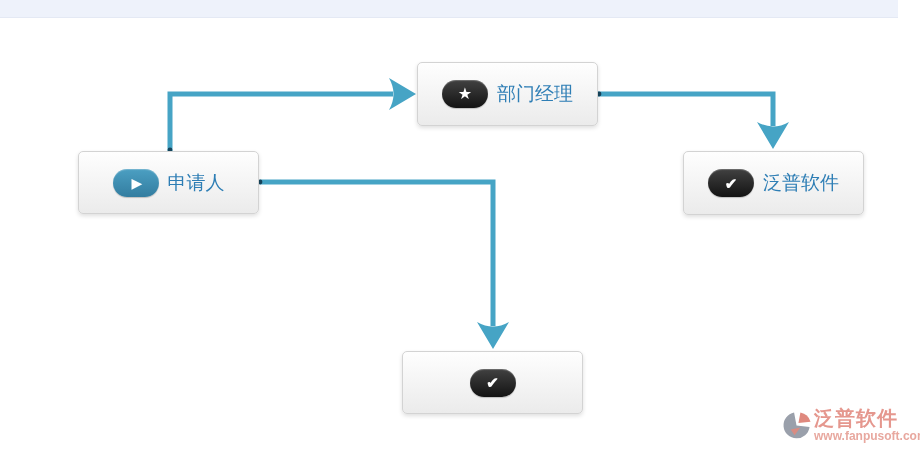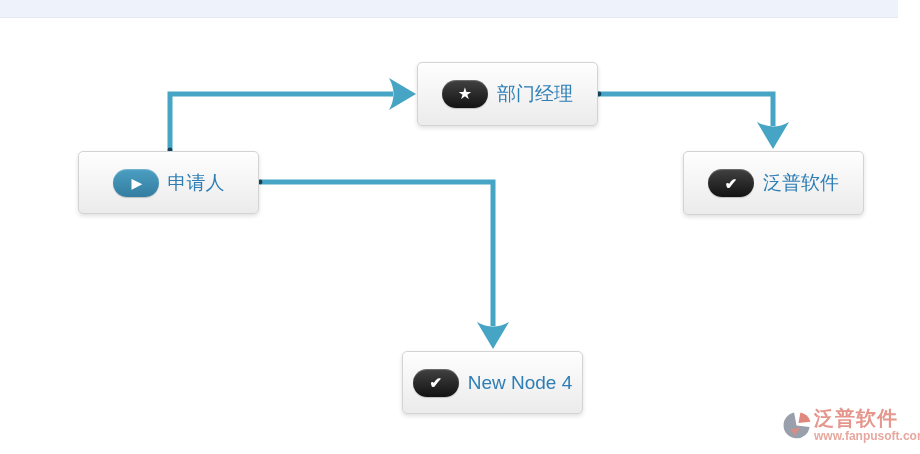--- a/index.html
+++ b/index.html
@@ -113,21 +113,20 @@
     <span class="pill pill-dark">
       <span class="glyph glyph-check">✔</span>
     </span>
     <span class="node-label">泛普软件</span>
   </div>
 
   <div class="node node-new4">
     <span class="pill pill-dark">
       <span class="glyph glyph-check">✔</span>
     </span>
-    <span class="node-label">New Node 4</span>
   </div>
 
   <div class="watermark">
     <svg class="wm-logo" viewBox="0 0 32 32" xmlns="http://www.w3.org/2000/svg">
       <path d="M13.5 2.5 A 13.5 13.5 0 1 0 29.5 17.5 L 16 16 Z" fill="#9aa0ab"></path>
       <path d="M18 13.5 L 30.5 12 A 14 14 0 0 0 20 2.5 Z" fill="#df897e"></path>
       <path d="M10 20 L 20 18 L 14 26 Z" opacity="0.9" fill="#df897e"></path>
     </svg>
     <div class="wm-texts">
       <span class="wm-brand">泛普软件</span>

